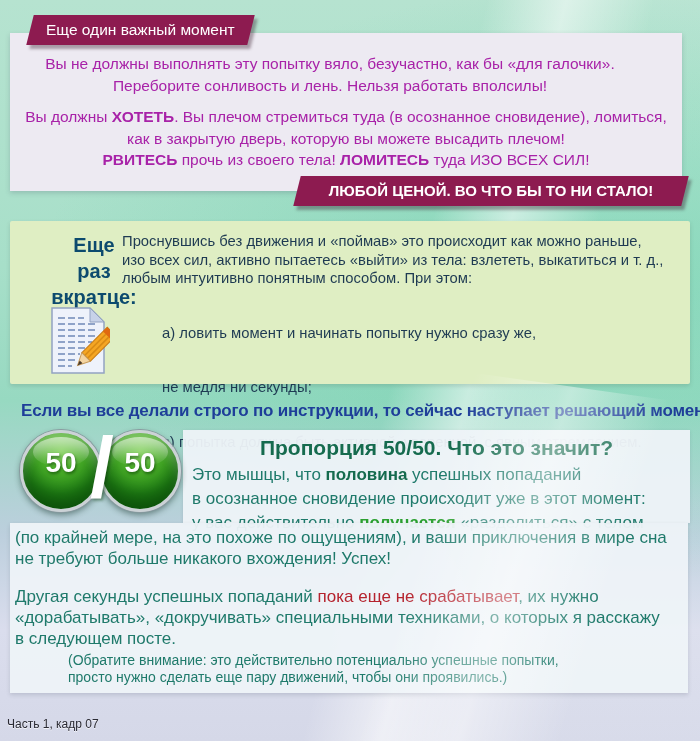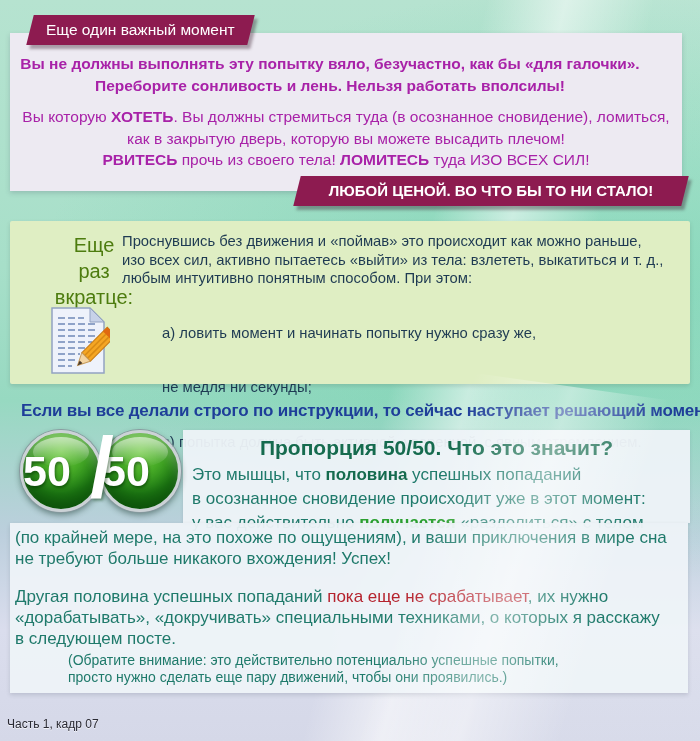--- a/index.html
+++ b/index.html
@@ -30,40 +30,40 @@
     position:absolute;left:30px;top:15px;height:30px;
     background:#8d1b50;transform:skewX(-14deg);
     box-shadow:4px 4px 3px rgba(40,8,25,0.35);
     padding:0 16px;z-index:5;
   }
   .badge span{
     display:inline-block;transform:skewX(14deg);
     color:#ffffff;font-size:15.5px;line-height:30px;
   }
   .p-mag{color:#a822a8;font-size:15.5px;line-height:21.5px;text-align:center;}
-  .para1{position:absolute;left:0;top:20px;width:640px;font-weight:bold;}
+  .para1{position:absolute;left:0;top:20px;width:640px;}
   .para2{position:absolute;left:0;top:73px;width:672px;}
   .p-mag .s-b{font-weight:bold;margin-top:35px;}
   .banner{
     position:absolute;left:297px;top:176px;width:388px;height:30px;
     background:#8d1b50;transform:skewX(-14deg);
     box-shadow:4px 4px 3px rgba(40,8,25,0.35);z-index:6;
   }
   .banner span{
     display:block;transform:skewX(14deg);color:#ffffff;
     font-weight:bold;font-size:15px;line-height:30px;text-align:center;white-space:nowrap;
   }
   
   .box2{
     position:absolute;left:10px;top:221px;width:680px;height:163px;
     background:#dfeec3;border-radius:2px;box-shadow:0 2px 4px rgba(60,80,60,0.18);
   }
   .brief-label{
     position:absolute;left:0;top:11px;width:168px;text-align:center;
-    color:#4d7c0f;font-weight:normal;font-size:20px;line-height:26px;
+    color:#0c4a6e;font-weight:bold;font-size:20px;line-height:26px;
   }
   .brief-icon{position:absolute;left:36px;top:84px;width:64px;height:72px;}
   .brief-body{
     position:absolute;left:112px;top:11px;width:560px;
     color:#1e3a52;font-size:14.8px;line-height:18.6px;
   }
   
   .headline{
     position:absolute;left:21px;top:401px;width:670px;
     color:#1e3e99;font-weight:bold;font-size:17px;letter-spacing:-0.2px;white-space:nowrap;
@@ -99,22 +99,22 @@
     box-shadow:0 0 0 1px #8a9aa0, 0 3px 6px rgba(0,30,20,0.45),
       inset 0 -14px 18px rgba(0,45,0,0.45), inset 0 10px 10px rgba(255,255,255,0.25);
   }
   .coin::before{
     content:"";position:absolute;left:10px;top:4px;width:56px;height:30px;border-radius:50%;
     background:linear-gradient(to bottom, rgba(255,255,255,0.55), rgba(255,255,255,0));
   }
   .coin-left{left:0;}
   .coin-right{left:79px;}
   .coin span{
-    position:absolute;left:0;top:14px;width:100%;text-align:left;
-    color:#ffffff;font-weight:bold;font-size:43px;
+    position:absolute;left:0;top:14px;width:100%;text-align:center;
+    color:#ffffff;font-weight:bold;font-size:28px;
     text-shadow:1px 2px 3px rgba(0,50,0,0.55);
   }
   .slash{
     position:absolute;left:57px;top:-16px;width:50px;text-align:center;
     color:#ffffff;font-weight:bold;font-size:86px;line-height:110px;
     text-shadow:2px 2px 3px rgba(0,50,0,0.45);z-index:5;
   }
   
   .footer{
     position:absolute;left:7px;top:717px;
@@ -125,21 +125,21 @@
 <body>
 
 <div class="stage">
 
   <div class="box1">
     <div class="para1 p-mag">
         <div class="ln"><span>Вы не должны выполнять эту попытку вяло, безучастно, как бы «для галочки».</span></div>
         <div class="ln"><span>Переборите сонливость и лень. Нельзя работать вполсилы!</span></div>
       </div>
     <div class="para2 p-mag">
-        <div class="ln"><span>Вы которую </span><span class="s-b">ХОТЕТЬ</span><span>. Вы должны стремиться туда (в осознанное сновидение), ломиться,</span></div>
+        <div class="ln"><span>Вы должны </span><span class="s-b">ХОТЕТЬ</span><span>. Вы плечом стремиться туда (в осознанное сновидение), ломиться,</span></div>
         <div class="ln"><span>как в закрытую дверь, которую вы можете высадить плечом!</span></div>
         <div class="ln"><span class="s-b">РВИТЕСЬ</span><span> прочь из своего тела! </span><span class="s-b">ЛОМИТЕСЬ</span><span> туда ИЗО ВСЕХ СИЛ!</span></div>
       </div>
   </div>
   <div class="badge">
     <span>Еще один важный момент</span>
   </div>
   <div class="banner">
     <span>ЛЮБОЙ ЦЕНОЙ. ВО ЧТО БЫ ТО НИ СТАЛО!</span>
   </div>
@@ -194,21 +194,21 @@
         <div class="ln"><span>в осознанное сновидение происходит уже в этот момент:</span></div>
         <div class="ln"><span>у вас действительно </span><span class="s-grn">получается</span><span> «разделиться» с телом</span></div>
       </div>
   </div>
   <div class="panel-bottom">
     <div class="wide teal">
         <div class="ln"><span>(по крайней мере, на это похоже по ощущениям), и ваши приключения в мире сна</span></div>
         <div class="ln"><span>не требуют больше никакого вхождения! Успех!</span></div>
       </div>
     <div class="second teal">
-        <div class="ln"><span>Другая половина успешных попаданий </span><span class="s-red">пока еще не срабатывает</span><span>, их нужно</span></div>
+        <div class="ln"><span>Другая секунды успешных попаданий </span><span class="s-red">пока еще не срабатывает</span><span>, их нужно</span></div>
         <div class="ln"><span>«дорабатывать», «докручивать» специальными техниками, о которых я расскажу</span></div>
         <div class="ln"><span>в следующем посте.</span></div>
       </div>
     <div class="note teal">
         <div class="ln"><span>(Обратите внимание: это действительно потенциально успешные попытки,</span></div>
         <div class="ln"><span>просто нужно сделать еще пару движений, чтобы они проявились.)</span></div>
       </div>
   </div>
   <div class="fifty">
     <div class="coin coin-left">

